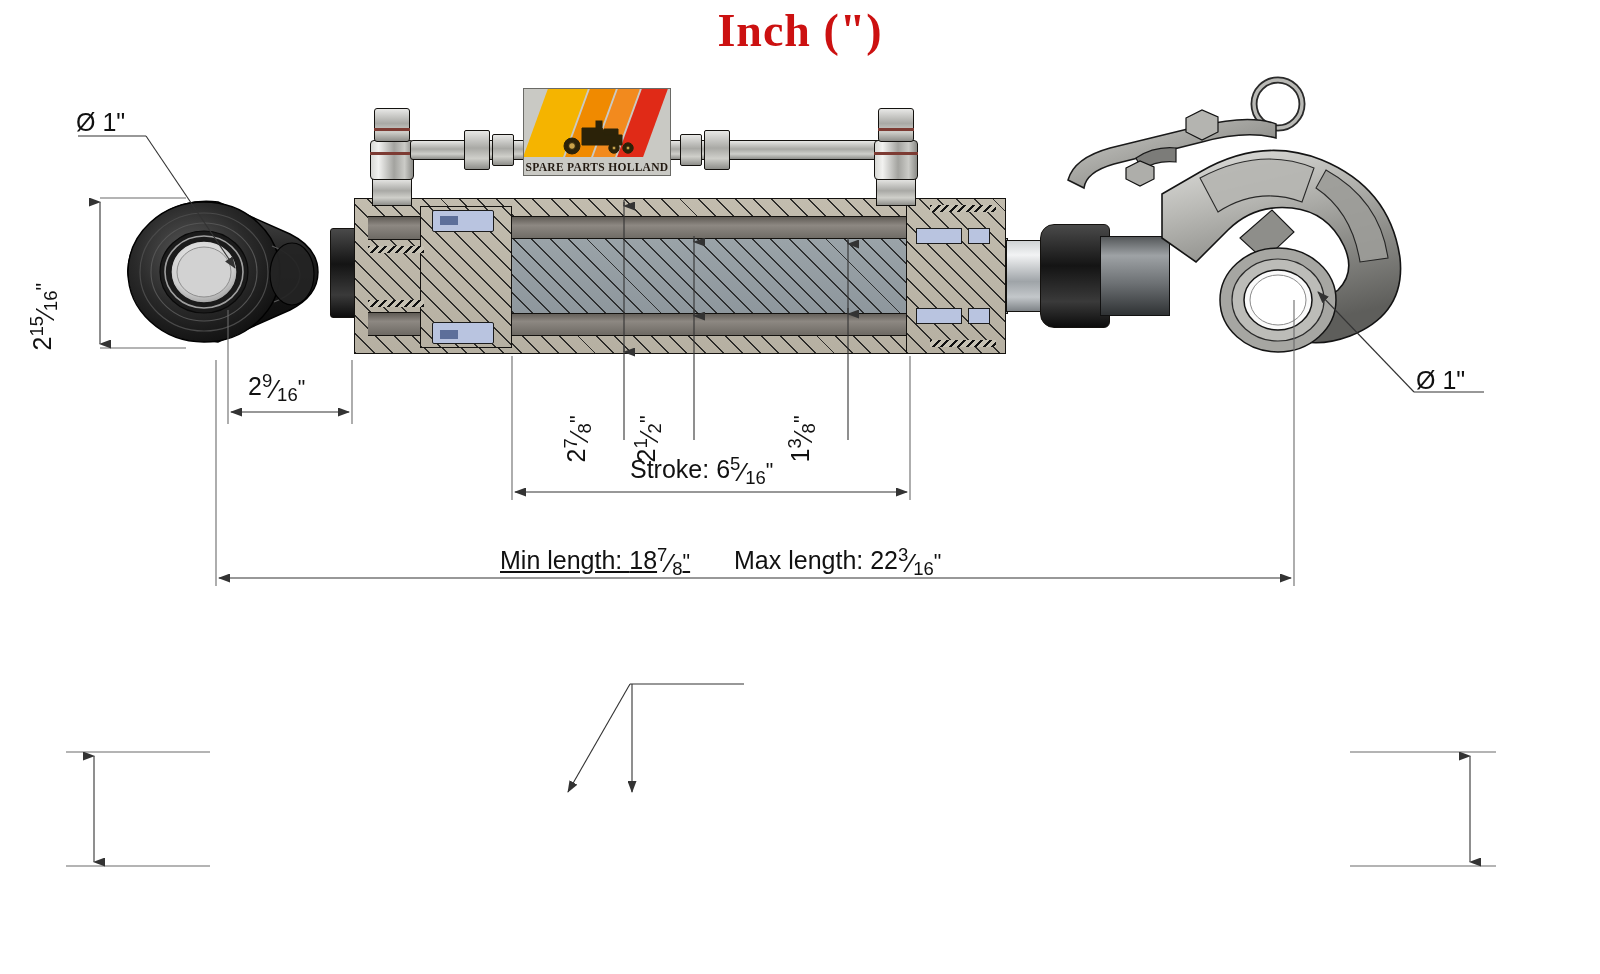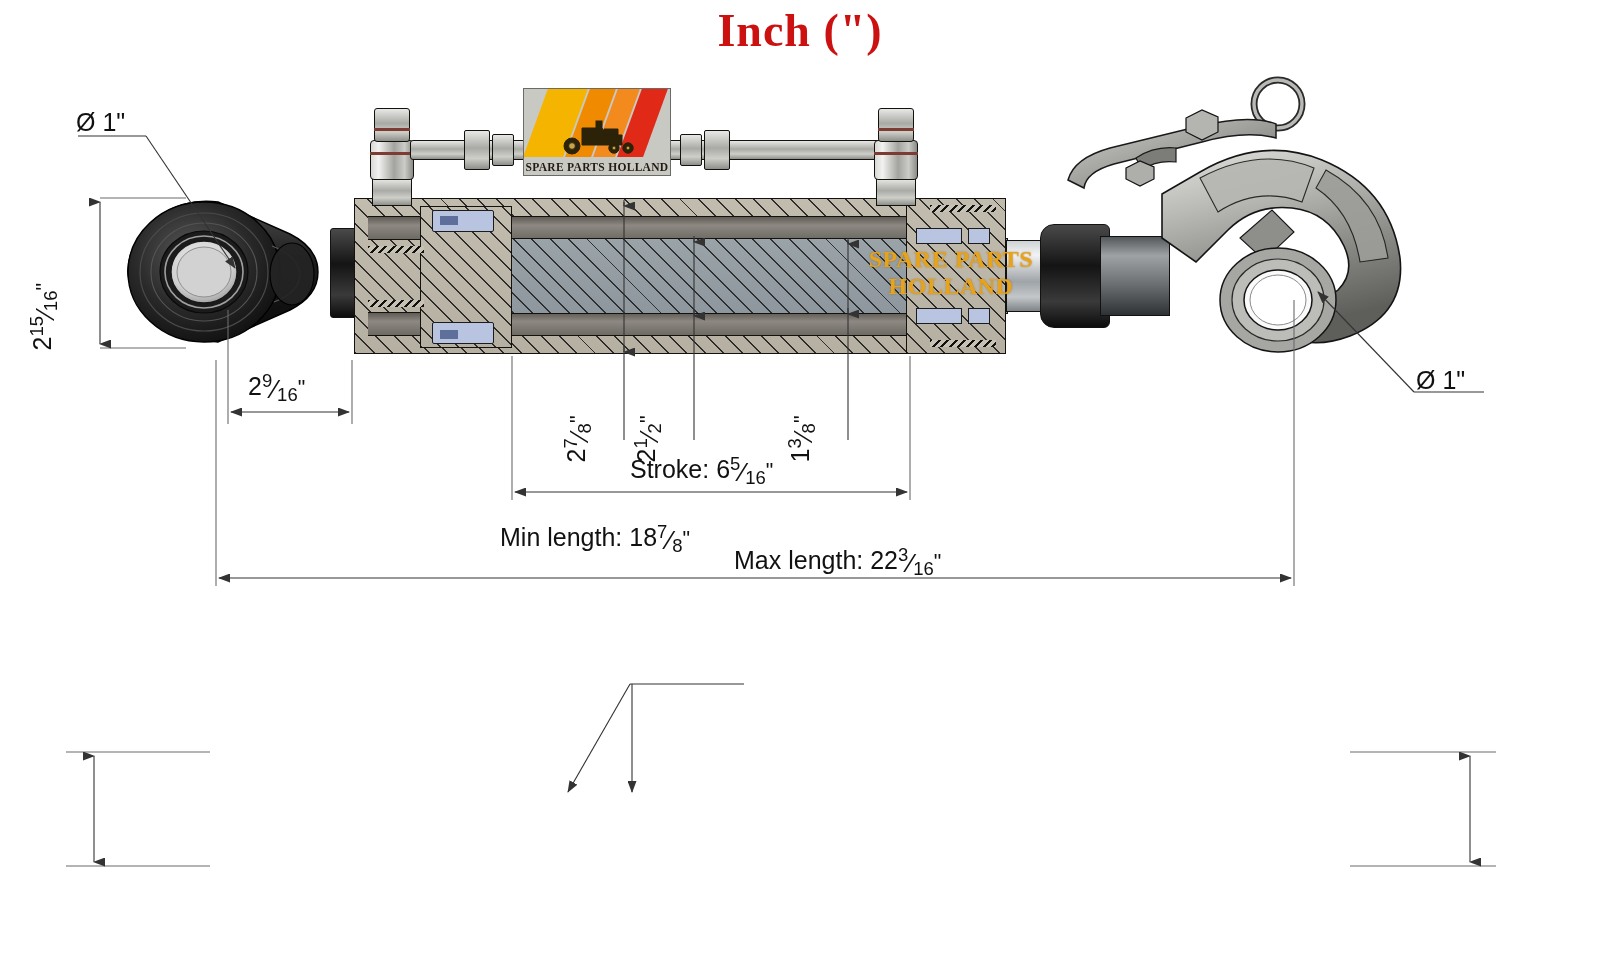--- a/index.html
+++ b/index.html
@@ -212,24 +212,20 @@
           <circle cx="76" cy="29" r="5.2"></circle>
             <circle cx="76" cy="29" r="2" fill="#c9a24a"></circle>
           <path d="M30 22 L30 9 L50 9 L54 16 L70 16 L70 26 L30 26 Z"></path>
           <rect x="44" y="2" width="6" height="8"></rect>
           <path d="M52 10 L66 10 L66 16 L52 16 Z"></path>
         </g>
       </svg>
       <div class="caption">SPARE PARTS HOLLAND</div>
     </div>
 
-    <div id="watermark">
-      <div>SPARE PARTS</div>
-      <div>HOLLAND</div>
-    </div>
 
     <div class="pc" style="left:1050px; top:62px; width:420px; height:300px;">
       <svg width="420" height="300" viewBox="0 0 420 300">
         <defs>
           <linearGradient id="hk" x1="0" y1="0" x2="0.3" y2="1">
             <stop offset="0%" stop-color="#e2e2df"></stop>
             <stop offset="32%" stop-color="#b9b9b5"></stop>
             <stop offset="62%" stop-color="#8f8f8b"></stop>
             <stop offset="100%" stop-color="#5e5e5b"></stop>
           </linearGradient>
@@ -308,21 +304,21 @@
     </div>
 
     <div class="dimtxt" style="left:630px; top:455px;">
       <span>Stroke: </span><span>6</span><span class="frac">
           <span class="num">5</span>
           <span class="sl">⁄</span>
           <span class="den">16</span>
         </span><span class="q">"</span>
     </div>
 
-    <div class="dimtxt" style="left:500px; top:523px;">
+    <div class="dimtxt" style="left:500px; top:546px;text-decoration:underline;">
       <span>Min length: </span><span>18</span><span class="frac">
           <span class="num">7</span>
           <span class="sl">⁄</span>
           <span class="den">8</span>
         </span><span class="q">"</span>
     </div>
 
     <div class="dimtxt" style="left:734px; top:546px;">
       <span>Max length: </span><span>22</span><span class="frac">
           <span class="num">3</span>

